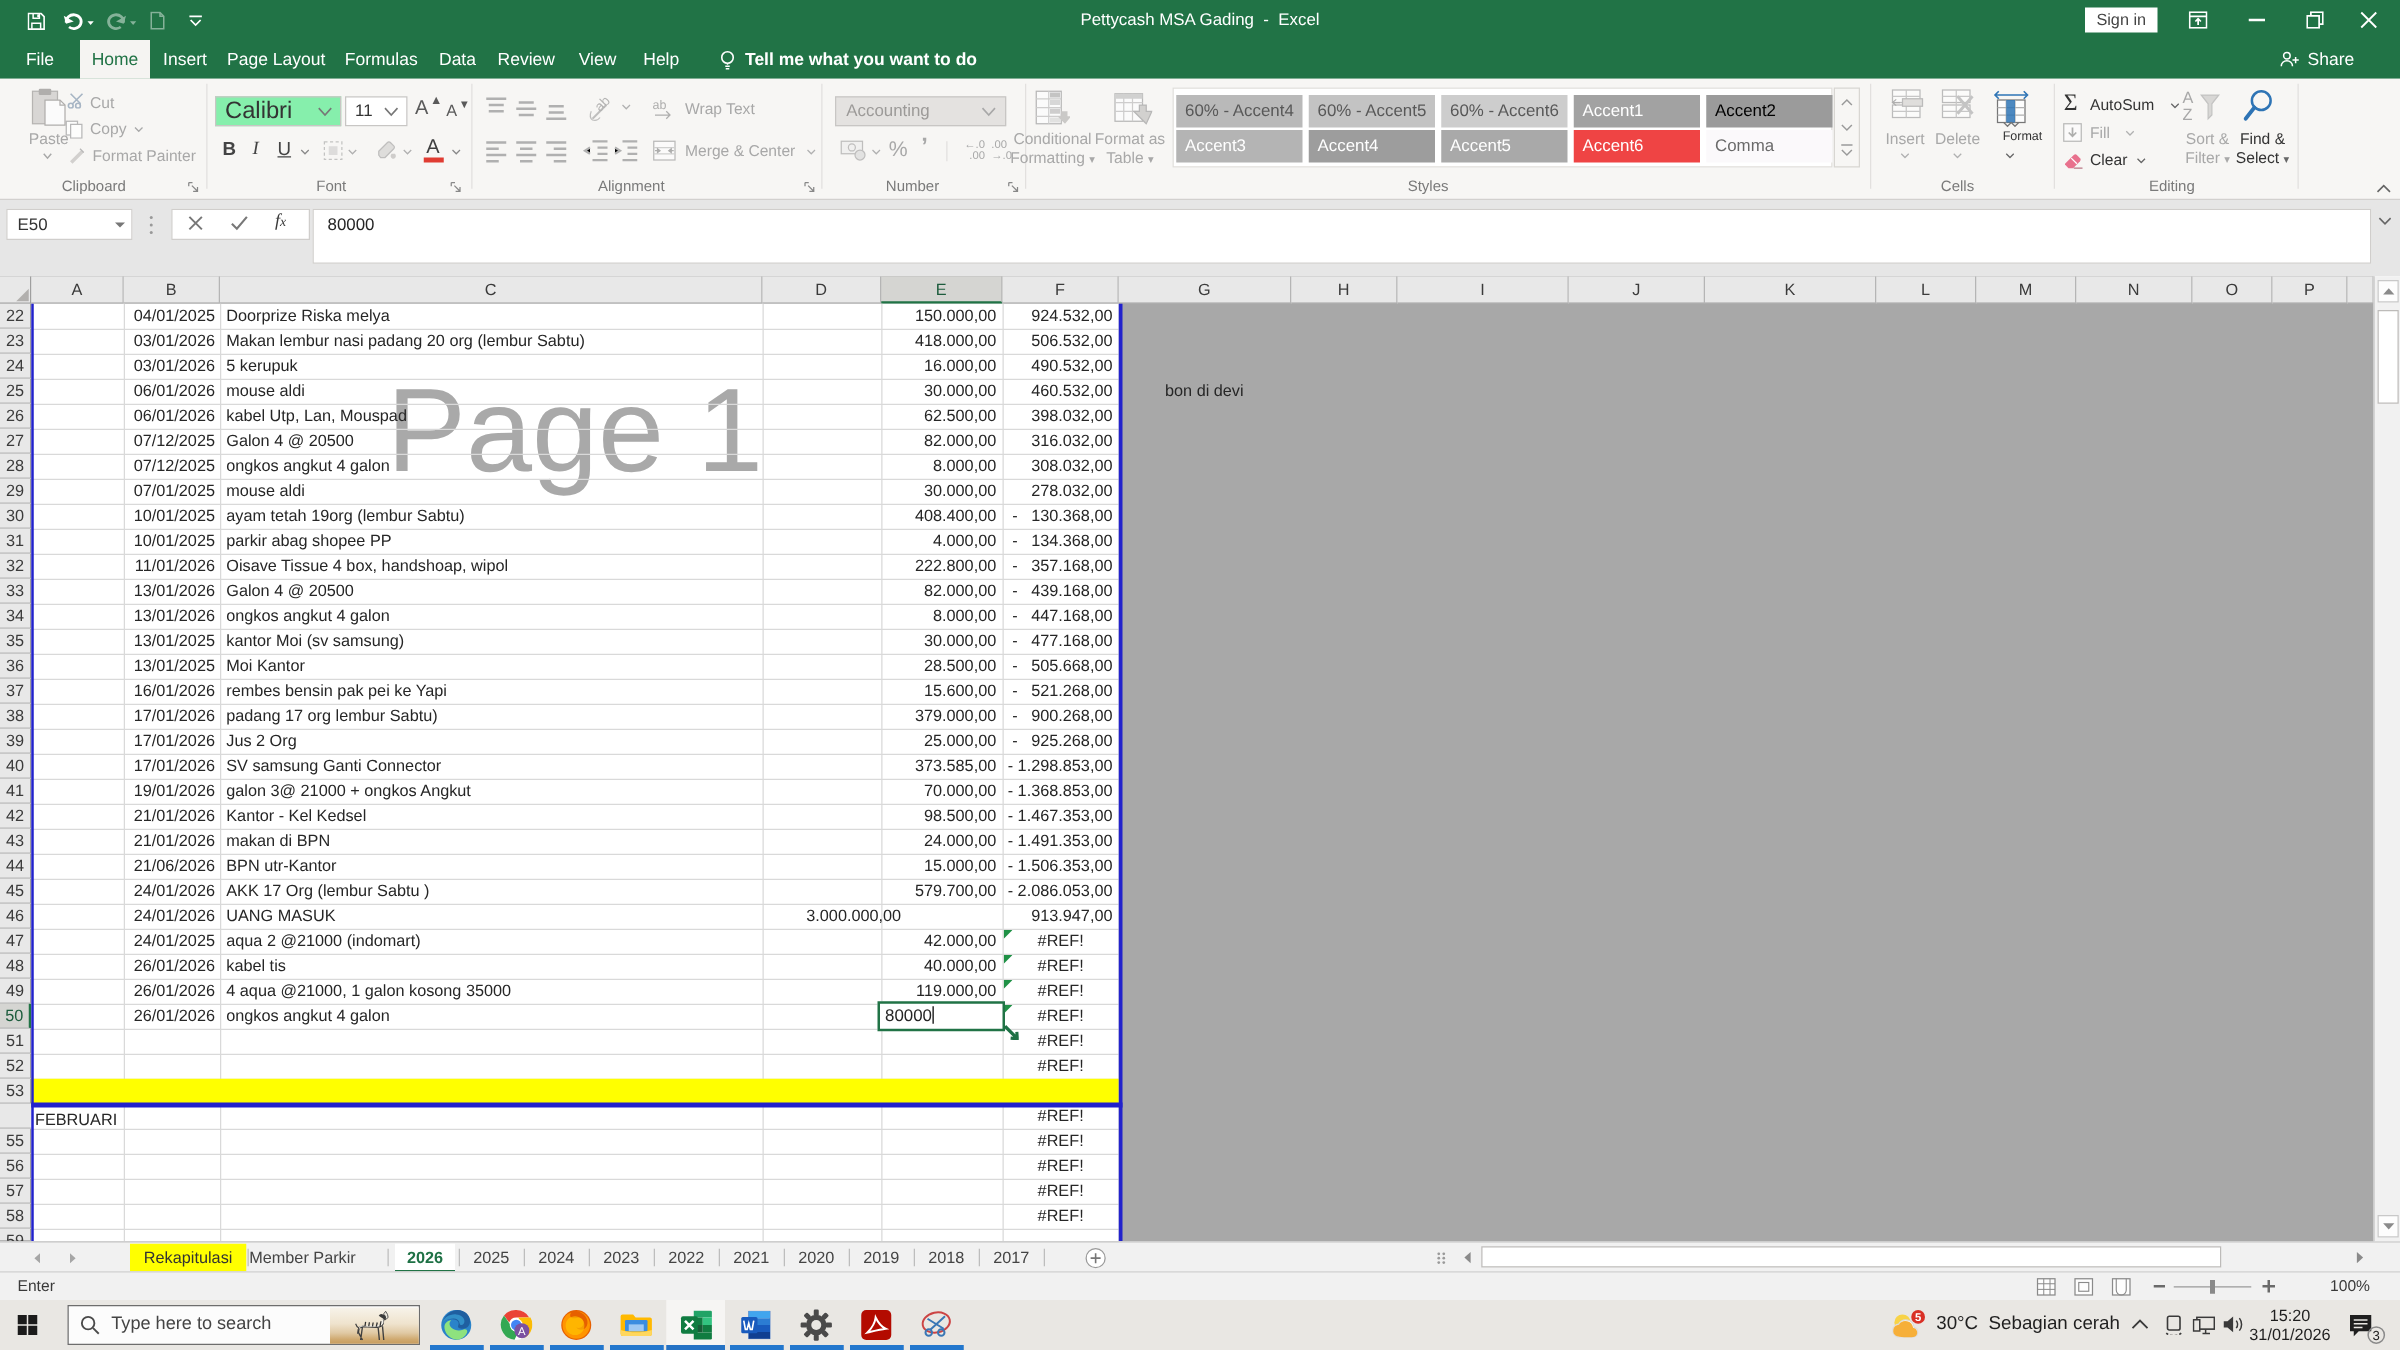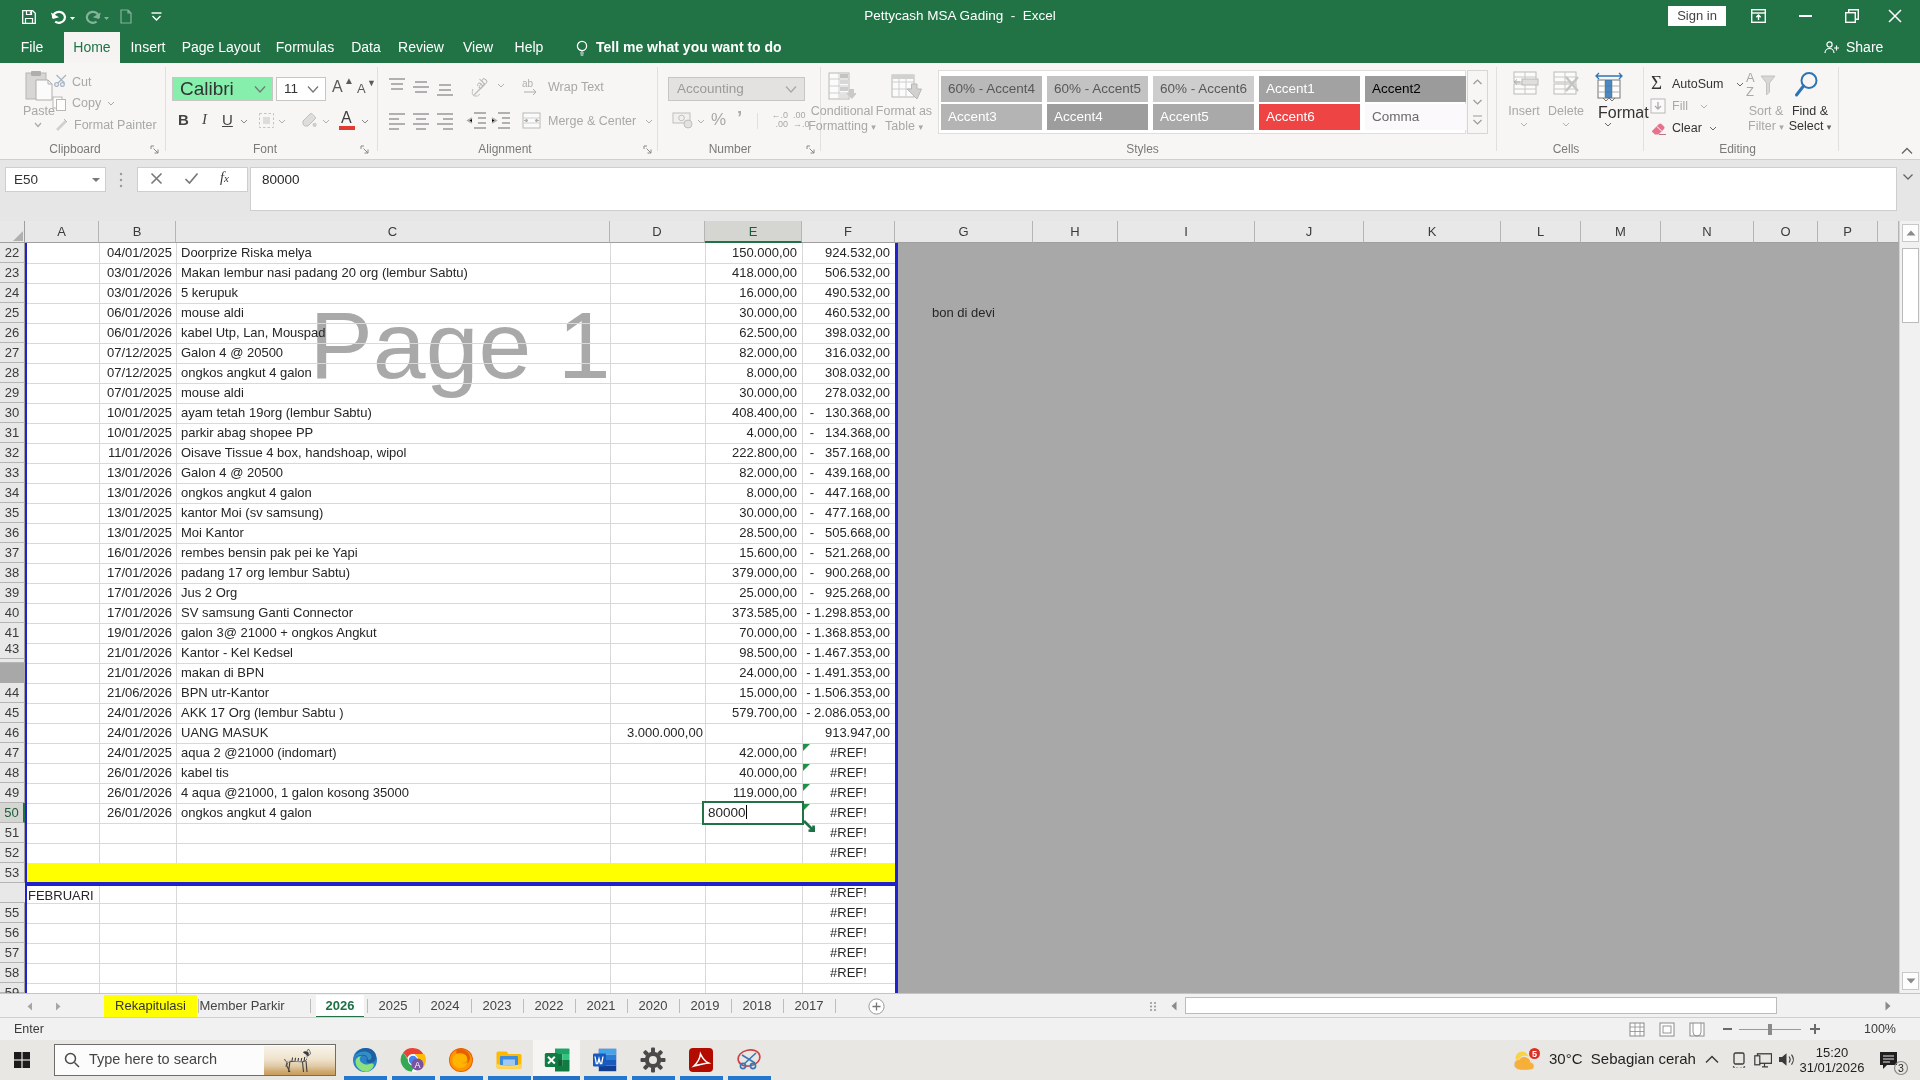--- a/index.html
+++ b/index.html
@@ -317,21 +317,21 @@
     <svg class="ab" style="left:1562px;top:59px" width="8" height="5" viewBox="0 0 8 5">
         <path d="M1 1 L4 4 L7 1" fill="none" stroke="#b0b0b0"></path>
       </svg>
     <svg class="ab" style="left:1593px;top:5px" width="32" height="34" viewBox="0 0 32 34">
       <path d="M4 8 h24 M6 5 l-3 3 3 3 M26 5 l3 3 -3 3" stroke="#2e74b5" fill="none" stroke-width="1.3"></path>
       <rect x="5" y="12" width="22" height="18" fill="#fdfdfd" stroke="#767676"></rect>
       <path d="M12 12 v18 M19 12 v18 M5 18 h22 M5 24 h22" stroke="#b0b0b0"></path>
       <rect x="12" y="12" width="7" height="18" fill="#2e74b5" opacity="0.85"></rect>
       <path d="M10 30 l3 3 3 -3 M16 30 l3 3 3 -3" stroke="#767676" fill="none"></path>
     </svg>
-    <div class="ab" style="left:1578px;top:41px;width:60px;text-align:center;font-size:16px;color:#333;padding-left:20px;">Format</div>
+    <div class="ab" style="left:1578px;top:41px;width:60px;text-align:center;font-size:10px;color:#333;padding-left:20px;">Format</div>
     <svg class="ab" style="left:1604px;top:59px" width="8" height="5" viewBox="0 0 8 5">
         <path d="M1 1 L4 4 L7 1" fill="none" stroke="#666"></path>
       </svg>
     <div class="glabel" style="left:1526px;width:80px;">Cells</div>
     <div class="gsep" style="left:1643px;"></div>
 
     <div class="ab" style="left:1651px;top:9px;font-size:19px;color:#333;font-family:'Liberation Serif',serif;">Σ</div>
     <div class="ab" style="left:1672px;top:14px;font-size:12.5px;color:#333;">AutoSum</div>
     <svg class="ab" style="left:1736px;top:19px" width="8" height="5" viewBox="0 0 8 5">
         <path d="M1 1 L4 4 L7 1" fill="none" stroke="#666"></path>
@@ -431,21 +431,21 @@
     <div class="rowhead" style="top:242px;height:20px;">33</div>
     <div class="rowhead" style="top:262px;height:20px;">34</div>
     <div class="rowhead" style="top:282px;height:20px;">35</div>
     <div class="rowhead" style="top:302px;height:20px;">36</div>
     <div class="rowhead" style="top:322px;height:20px;">37</div>
     <div class="rowhead" style="top:342px;height:20px;">38</div>
     <div class="rowhead" style="top:362px;height:20px;">39</div>
     <div class="rowhead" style="top:382px;height:20px;">40</div>
     <div class="rowhead" style="top:402px;height:20px;">41</div>
     <div class="rowhead" style="top:422px;height:20px;">42</div>
-    <div class="rowhead" style="top:418px;height:20px;">43</div>
+    <div class="rowhead" style="top:442px;height:20px;">43</div>
     <div class="rowhead" style="top:462px;height:20px;">44</div>
     <div class="rowhead" style="top:482px;height:20px;">45</div>
     <div class="rowhead" style="top:502px;height:20px;">46</div>
     <div class="rowhead" style="top:522px;height:20px;">47</div>
     <div class="rowhead" style="top:542px;height:20px;">48</div>
     <div class="rowhead" style="top:562px;height:20px;">49</div>
     <div class="rowhead" style="top:582px;height:20px;background:#d5d5d2;border-right:2px solid #217346;color:#1d5c3d;">50</div>
     <div class="rowhead" style="top:602px;height:20px;">51</div>
     <div class="rowhead" style="top:622px;height:20px;">52</div>
     <div class="rowhead" style="top:642px;height:20px;">53</div>
@@ -625,21 +625,21 @@
     <div class="cell" style="left:99px;top:582px;width:73px;text-align:right;">26/01/2026</div>
     <div class="cell" style="left:181px;top:582px;">ongkos angkut 4 galon</div>
     <div class="cell" style="left:802px;top:582px;width:93px;text-align:center;">#REF!</div>
     <div class="cell" style="left:802px;top:602px;width:93px;text-align:center;">#REF!</div>
     <div class="cell" style="left:802px;top:622px;width:93px;text-align:center;">#REF!</div>
     <div class="cell" style="left:802px;top:662px;width:93px;text-align:center;">#REF!</div>
     <div class="cell" style="left:802px;top:682px;width:93px;text-align:center;">#REF!</div>
     <div class="cell" style="left:802px;top:702px;width:93px;text-align:center;">#REF!</div>
     <div class="cell" style="left:802px;top:722px;width:93px;text-align:center;">#REF!</div>
     <div class="cell" style="left:802px;top:742px;width:93px;text-align:center;">#REF!</div>
-    <div class="cell" style="left:612px;top:502px;width:90px;text-align:right;padding-left:15px;">3.000.000,00</div>
+    <div class="cell" style="left:630px;top:502px;width:90px;text-align:right;padding-left:15px;">3.000.000,00</div>
     <div class="cell" style="left:900px;top:82px;padding-left:32px;">bon di devi</div>
     <div class="cell" style="left:28px;top:665px;">FEBRUARI</div>
     <svg class="ab" style="left:803px;top:523px" width="7" height="7" viewBox="0 0 7 7">
           <path d="M0 0 L7 0 L0 7 Z" fill="#1f9146"></path>
         </svg>
     <svg class="ab" style="left:803px;top:543px" width="7" height="7" viewBox="0 0 7 7">
           <path d="M0 0 L7 0 L0 7 Z" fill="#1f9146"></path>
         </svg>
     <svg class="ab" style="left:803px;top:563px" width="7" height="7" viewBox="0 0 7 7">
           <path d="M0 0 L7 0 L0 7 Z" fill="#1f9146"></path>

